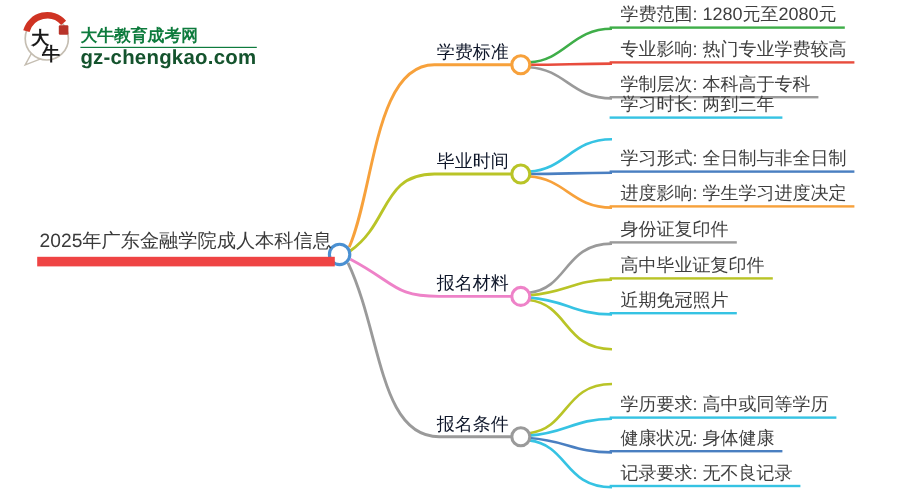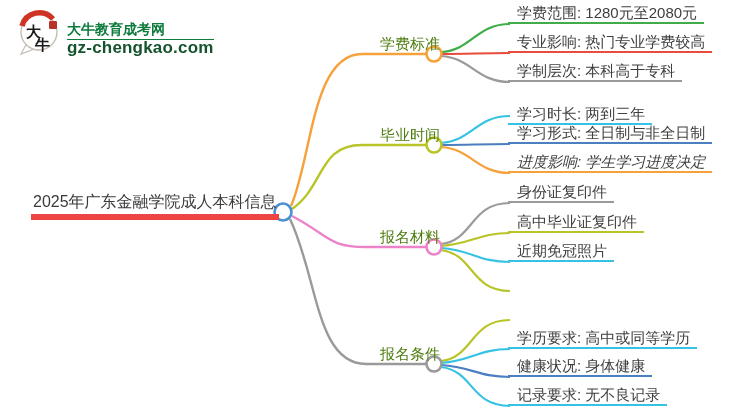--- a/index.html
+++ b/index.html
@@ -9,40 +9,40 @@
 
   
   .logo{position:absolute;left:18px;top:9px;display:flex;align-items:flex-start;gap:7px;z-index:2;}
   .logo-text{margin-top:12px;}
   .logo-title{font-size:14px;font-weight:bold;color:#0e7b3d;letter-spacing:0px;white-space:nowrap;line-height:17px;}
   .logo-domain{font-size:17px;font-weight:bold;color:#14532d;border-top:1.5px solid #0e7b3d;
                padding-top:1px;margin-top:1px;white-space:nowrap;line-height:14px;letter-spacing:0.2px;}
 
   
   .root{position:absolute;left:31px;top:191px;z-index:1;font-size:16px;color:#3a3a3a;line-height:22px;
-        border-bottom:6px solid #ef4444;padding:0 2px 1px 2px;white-space:nowrap;}
+        border-bottom:8px solid #ef4444;padding:0 2px 1px 2px;white-space:nowrap;}
 
   
-  .blabel{position:absolute;left:372px;width:68px;text-align:right;z-index:1;
-          font-size:15px;color:#4d7c0f;line-height:18px;white-space:nowrap;}
+  .blabel{position:absolute;left:356px;width:68px;text-align:right;z-index:1;
+          font-size:15px;color:#0f172a;line-height:18px;white-space:nowrap;}
   .b1{top:35px;} .b2{top:126px;} .b3{top:228px;} .b4{top:345px;}
 
   
   .leaf{position:absolute;left:508px;z-index:1;font-size:15px;color:#3e3e3e;line-height:19px;
         padding:0 7px 0 9px;border-bottom:2px solid #84cc16;white-space:nowrap;}
   .u-green {border-color:#3fae49;}
   .u-red   {border-color:#e84c3d;}
   .u-gray  {border-color:#9a9a9a;}
   .u-cyan  {border-color:#36c3e3;}
   .u-blue  {border-color:#4a7fc1;}
-  .u-orange{border-color:#f7a13b;font-style:italic;}
+  .u-orange{border-color:#f7a13b;}
   .u-olive {border-color:#b9c427;}
 
   .r1 {top:3px;}   .r2 {top:32px;}  .r3 {top:61px;}
-  .r4 {top:104px;}  .r5 {top:123px;} .r6 {top:152px;}
+  .r4 {top:78px;}  .r5 {top:123px;} .r6 {top:152px;}
   .r7 {top:182px;text-align:right;} .r8 {top:212px;} .r9 {top:241px;} .r10{top:270px;}
   .r11{top:299px;} .r12{top:328px;} .r13{top:356px;} .r14{top:385px;}
 </style>
 </head>
 <body>
 
 <div class="stage">
 
   <svg class="edges" viewBox="0 0 750 410">
 

